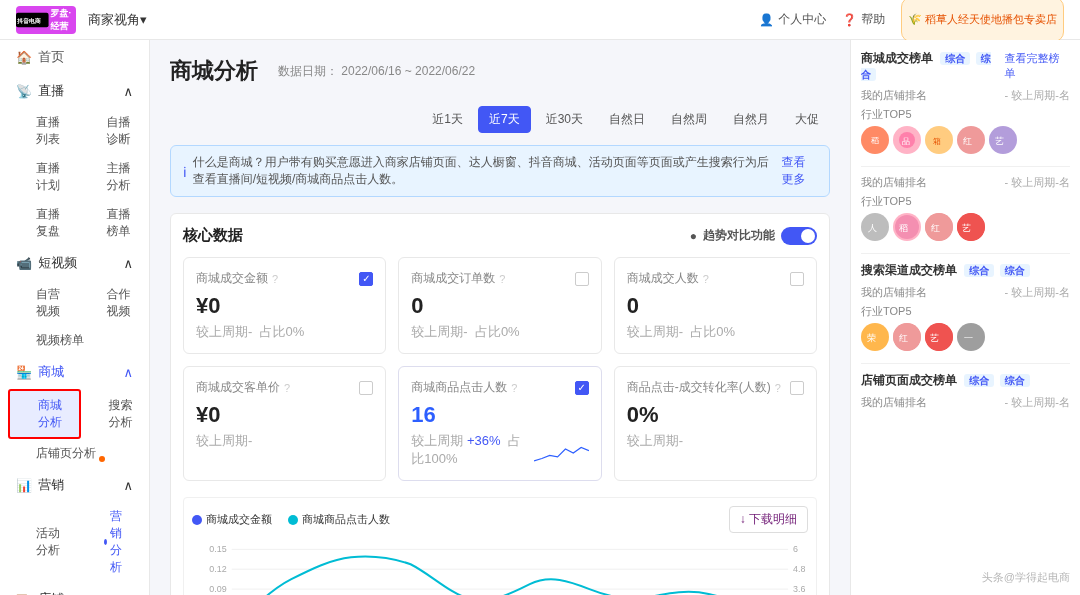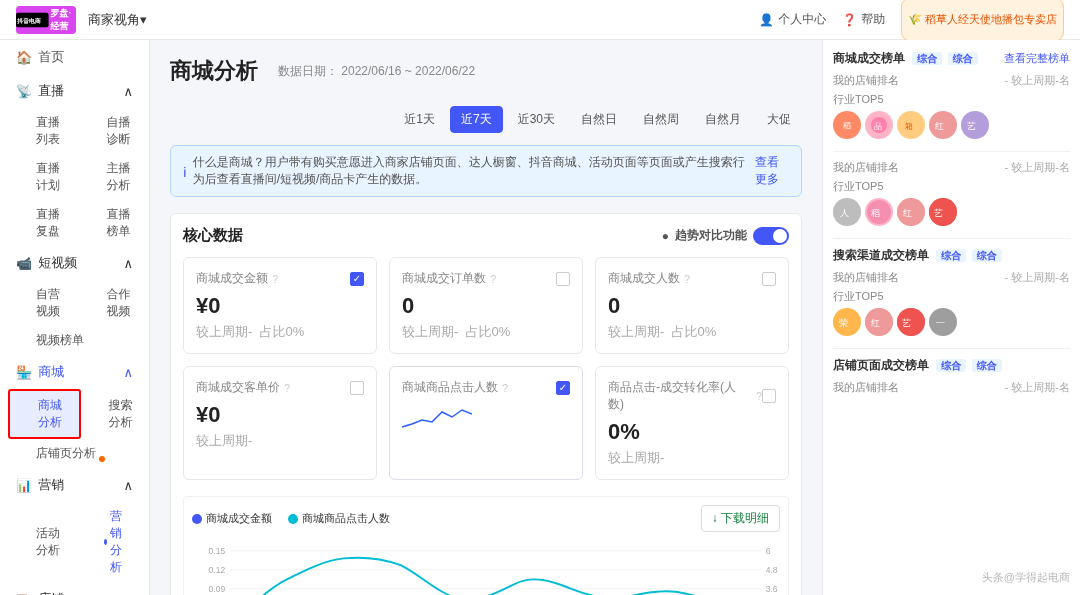--- a/index.html
+++ b/index.html
@@ -53,24 +53,24 @@
     .metrics-grid { display: grid; grid-template-columns: repeat(3, 1fr); gap: 12px; margin-bottom: 16px; }
     .metric-card { background: #fff; border: 1px solid #e8e8e8; border-radius: 6px; padding: 12px; }
     .metric-header { display: flex; align-items: center; justify-content: space-between; margin-bottom: 6px; }
     .metric-label { font-size: 12px; color: #888; display: flex; align-items: center; gap: 4px; }
     .metric-value { font-size: 22px; font-weight: bold; color: #222; margin-bottom: 4px; }
     .metric-value.blue { color: #2d5fff; }
     .metric-sub { font-size: 13px; color: #aaa; }
     .metric-sub span.up { color: #4257f5; }
     .checkbox { width: 14px; height: 14px; border: 1px solid #ccc; border-radius: 2px; display: flex; align-items: center; justify-content: center; cursor: pointer; }
     .checkbox.checked { background: #4257f5; border-color: #4257f5; color: #fff; font-size: 10px; }
-    .download-btn { margin-left: auto; padding: 4px 10px; border: 1px solid #ddd; border-radius: 4px; background: #fff; cursor: pointer; font-size: 12px; color: #15803d; display: flex; align-items: center; gap: 4px; }
-
-    
-    .right-panel { width: 258px; flex-shrink: 0; background: #fff; border-left: 1px solid #e8e8e8; padding: 10px; overflow-y: auto; }
+    .download-btn { margin-left: auto; padding: 4px 10px; border: 1px solid #ddd; border-radius: 4px; background: #fff; cursor: pointer; font-size: 12px; color: #701a75; display: flex; align-items: center; gap: 4px; }
+
+    
+    .right-panel { width: 230px; flex-shrink: 0; background: #fff; border-left: 1px solid #e8e8e8; padding: 10px; overflow-y: auto; }
     .rank-section { margin-bottom: 12px; }
     .rank-title { font-size: 12px; font-weight: bold; color: #333; margin-bottom: 6px; display: flex; align-items: center; justify-content: space-between; }
     .rank-title a { color: #4257f5; font-size: 11px; text-decoration: none; font-weight: normal; }
     .rank-sub-title { font-size: 11px; color: #888; margin-bottom: 4px; }
     .rank-row { display: flex; align-items: center; justify-content: space-between; font-size: 11px; color: #666; margin-bottom: 4px; }
     .rank-row .label { color: #888; }
     .rank-row .value { color: #aaa; }
     .rank-avatars { display: flex; gap: 4px; margin-top: 4px; }
     .avatar { width: 28px; height: 28px; border-radius: 50%; background: #ddd; overflow: hidden; display: flex; align-items: center; justify-content: center; font-size: 8px; color: #888; }
     .avatar.pink { background: #ffb3c6; }
@@ -209,21 +209,21 @@
         <div class="time-tab">近30天</div>
         <div class="time-tab">自然日</div>
         <div class="time-tab">自然周</div>
         <div class="time-tab">自然月</div>
         <div class="time-tab">大促</div>
       </div>
     </div>
 
     <div class="info-bar">
       <span class="info-icon">ℹ</span>
-      <span>什么是商城？用户带有购买意愿进入商家店铺页面、达人橱窗、抖音商城、活动页面等页面或产生搜索行为后查看直播间/短视频/商品卡产生的数据。</span>
+      <span>什么是商城？用户带有购买意愿进入商家店铺页面、达人橱窗、抖音商城、活动页面等页面或产生搜索行为后查看直播间/短视频/商城商品点击人数。</span>
       <a href="#">查看更多</a>
     </div>
 
     <div style="background:#fff;border:1px solid #e8e8e8;border-radius:6px;padding:12px;margin-bottom:12px;">
       <div class="section-title">
         <span>核心数据</span>
         <div class="trend-toggle">
           <span>● </span>
           <span>趋势对比功能</span>
           <div class="toggle-switch"></div>
@@ -282,20 +282,24 @@
 
         <div class="metric-card" style="border-color:#dde;">
           <div class="metric-header">
             <div class="metric-label">
               <span>商城商品点击人数</span>
               <span style="color:#ccc;font-size:11px;">?</span>
             </div>
             <div class="checkbox checked">✓</div>
           </div>
           <div style="display:flex;align-items:flex-end;justify-content:space-between;">
+            <div>
+              <div class="metric-value blue">16</div>
+              <div class="metric-sub">较上周期 <span class="up">+36%</span>&nbsp;&nbsp;占比100%</div>
+            </div>
             <svg width="70" height="30" viewBox="0 0 70 30">
               <polyline points="0,25 10,22 20,18 30,20 40,10 50,15 60,8 70,12" fill="none" stroke="#2d5fff" stroke-width="1.5"></polyline>
             </svg>
           </div>
         </div>
 
         <div class="metric-card">
           <div class="metric-header">
             <div class="metric-label">
               <span>商品点击-成交转化率(人数)</span>

